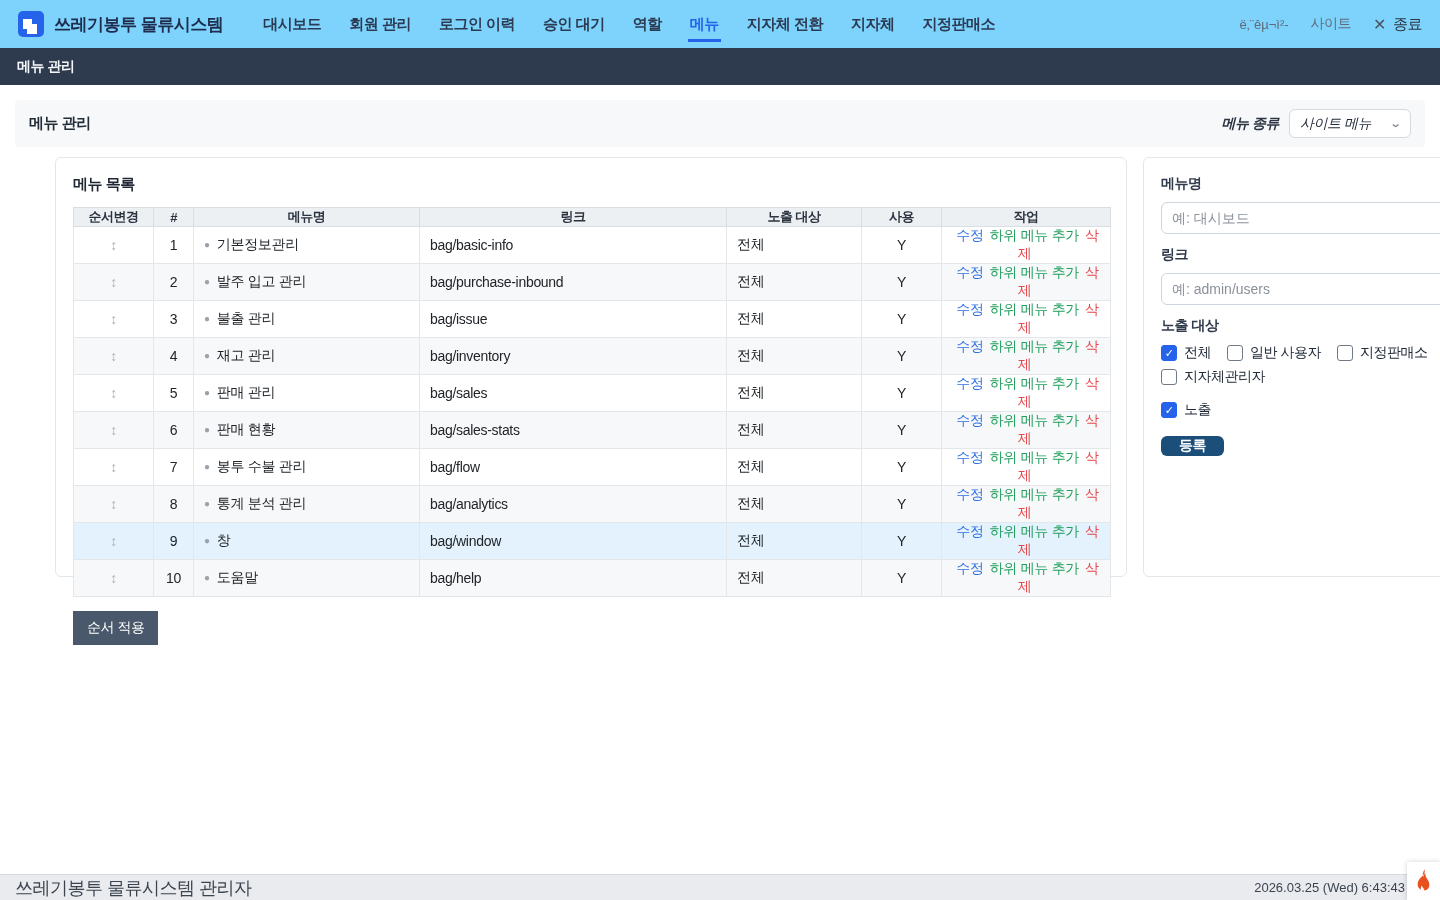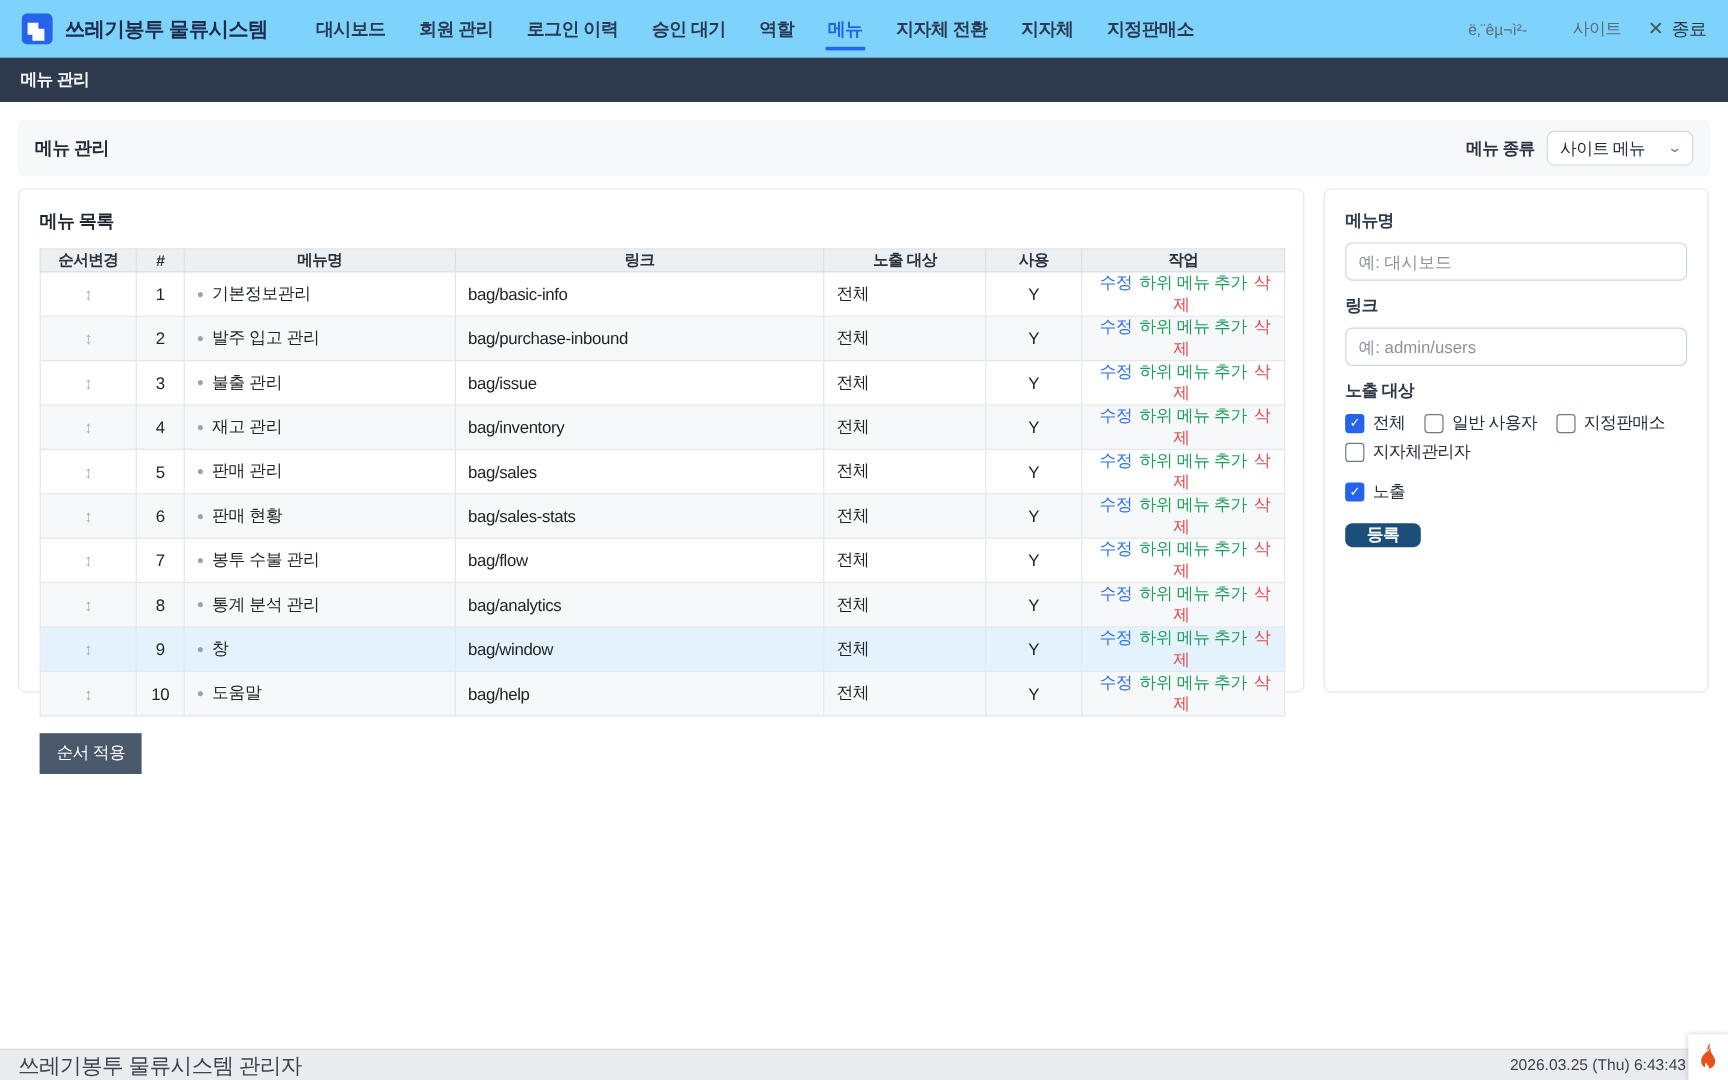--- a/index.html
+++ b/index.html
@@ -11,42 +11,42 @@
     display:flex; align-items:center; padding:0 18px; }
   .logo { width:26px; height:26px; flex:0 0 auto; }
   .brand { font-size:17px; font-weight:bold; color:#1f2c4d; margin-left:10px; letter-spacing:-0.5px; }
   .navitems { display:flex; align-items:center; margin-left:26px; height:48px; }
   .navitem { position:relative; font-size:15px; font-weight:600; color:#2b3a52; padding:0 14px;
     height:36px; display:flex; align-items:center; cursor:pointer; letter-spacing:-0.5px; }
   .navitem.active { color:#2563eb; }
   .navitem.active::after { content:""; position:absolute; left:12px; right:12px; bottom:0; height:3px; background:#2563eb; }
   .nav-right { margin-left:auto; display:flex; align-items:center; gap:22px; }
   .nav-user { font-size:13px; color:#5f6b7a; }
-  .nav-site { font-size:14px; color:#5f6b7a; cursor:pointer; letter-spacing:-0.5px;margin-left:16px; }
+  .nav-site { font-size:14px; color:#5f6b7a; cursor:pointer; letter-spacing:-0.5px; }
   .nav-exit { font-size:15px; color:#2b3442; display:flex; align-items:center; gap:7px; cursor:pointer; letter-spacing:-0.5px; }
   .x-icon { font-size:16px; color:#49535f; font-weight:400; }
 
   
   .pagebar { position:absolute; top:48px; left:0; width:1440px; height:37px; background:#2e3a4d;
     display:flex; align-items:center; padding:0 17px; }
   .pagebar-title { color:#f5f7fa; font-size:14px; font-weight:bold; letter-spacing:-0.5px; }
 
   
   .filterbar { position:absolute; top:100px; left:15px; width:1410px; height:47px; background:#f7f8f9;
     border-radius:4px; display:flex; align-items:center; padding:0 14px; }
   .filter-title { font-size:15px; font-weight:bold; color:#222b38; letter-spacing:-0.5px; }
-  .filter-right { margin-left:auto; display:flex; align-items:center; gap:10px; }
+  .filter-right { margin-left:auto; display:flex; align-items:center; gap:10px;font-style:italic; }
   .filter-label { font-size:14px; font-weight:bold; color:#2b3442; letter-spacing:-0.5px; }
   .select { width:122px; height:29px; background:#fff; border:1px solid #d4dae0; border-radius:6px;
     display:flex; align-items:center; padding:0 10px; font-size:14px; color:#222b38; cursor:pointer;
     justify-content:space-between; letter-spacing:-0.5px; }
   .chev { font-size:11px; color:#6b7684; transform:scaleX(1.4); }
 
   
-  .card { position:absolute; background:#fff; border:1px solid #e3e7eb; border-radius:6px; }
+  .card { position:absolute; background:#fff; border:1px solid #e3e7eb; border-radius:6px;margin-left:40px; }
   .card-list { top:157px; left:15px; width:1072px; height:420px; padding:17px; }
   .card-form { top:157px; left:1103px; width:321px; height:420px; padding:17px; }
   .card-h { font-size:15px; font-weight:bold; color:#1f2733; margin-bottom:13px; letter-spacing:-0.5px; }
 
   
   table { width:100%; border-collapse:collapse; font-size:14px; table-layout:fixed; }
   th { background:#edf0f3; border:1px solid #d9dee3; font-size:13px; font-weight:bold; color:#2b3340;
     height:14px; text-align:center; letter-spacing:-0.5px; }
   td { border:1px solid #e3e7ea; height:30px; padding:0 10px; color:#212529; letter-spacing:-0.3px; }
   tr.even td { background:#f7f8f9; }
@@ -280,19 +280,19 @@
         <span class="box on"></span>
         <span>노출</span>
       </label>
     </div>
 
   <button class="btn-submit">등록</button>
 </div>
 
 <div class="footer">
   <span class="footer-left">쓰레기봉투 물류시스템 관리자</span>
-  <span class="footer-right">2026.03.25 (Thu) 6:43:43</span>
+  <span class="footer-right">2026.03.25 (Wed) 6:43:43</span>
 </div>
 <div class="flamebox">
   <svg width="19" height="24" viewBox="0 0 24 30">
     <path fill="#e8501e" d="M13.4 0c.9 4.5-1 7-3.4 9.4C7.4 12 4.6 14.6 4.6 19a7.6 7.6 0 0 0 4.3 6.9c-.5-1.4-.4-3.4.9-5.2.5 2.7 3.4 3.2 3.1 6.4a7.7 7.7 0 0 0 6.5-7.5c0-2.6-1.2-4.8-2.5-6.7C15.5 10.8 14 8.3 14.3 5 12.8 6.4 12 8 11.8 10 10.3 8 10.9 4.5 13.4 0z"></path>
   </svg>
 </div>
 
 </body></html>

